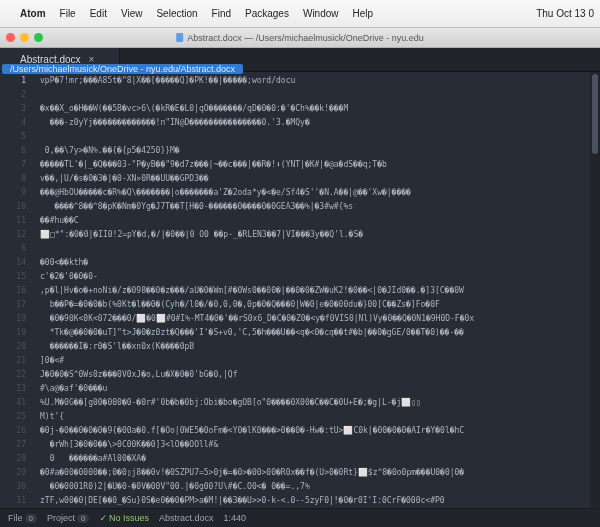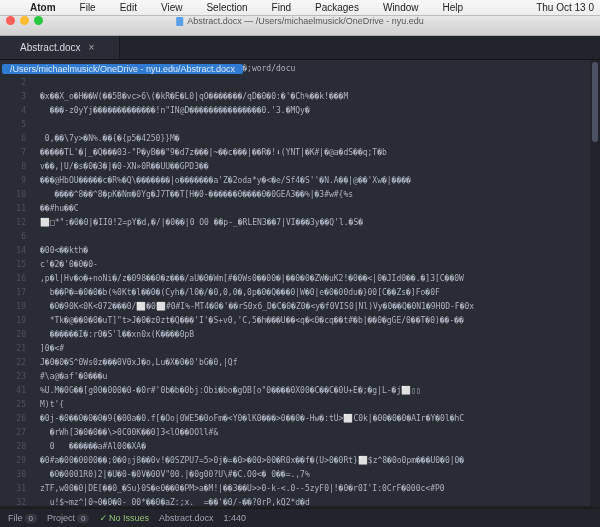--- a/index.html
+++ b/index.html
@@ -7,39 +7,39 @@
     font-family: -apple-system, BlinkMacSystemFont, "Helvetica Neue", sans-serif;
     background: #1d1f21;
     width: 600px;
     height: 527px;
     overflow: hidden;
     color: #c5c8c6;
     font-size: 10px;
     position: relative;
   }
   .menubar {
-    height: 16px;
+    height: 28px;
     background: linear-gradient(#f9f9f9, #ececec);
     display: flex;
     align-items: center;
     padding: 0 6px;
     font-size: 10px;
     color: #222;
     border-bottom: 1px solid #bcbcbc;
-    gap: 24px;
+    gap: 14px;
     user-select: none;
   }
   .menubar .apple { font-size: 11px; }
   .menubar .appname { font-weight: 600; }
   .menubar .right { margin-left: auto; display: flex; gap: 10px; align-items: flex-end; }
   .titlebar {
     height: 20px;
     background: linear-gradient(#e6e6e6, #d0d0d0);
     display: flex;
-    align-items: flex-start;
+    align-items: center;
     padding: 0 6px;
     font-size: 9px;
     color: #333;
     border-bottom: 1px solid #b0b0b0;
     position: relative;
   }
   .traffic { display: flex; gap: 5px; }
   .dot { width: 9px; height: 9px; border-radius: 50%; }
   .dot.r { background: #ff5f57; }
   .dot.y { background: #ffbd2e; }

